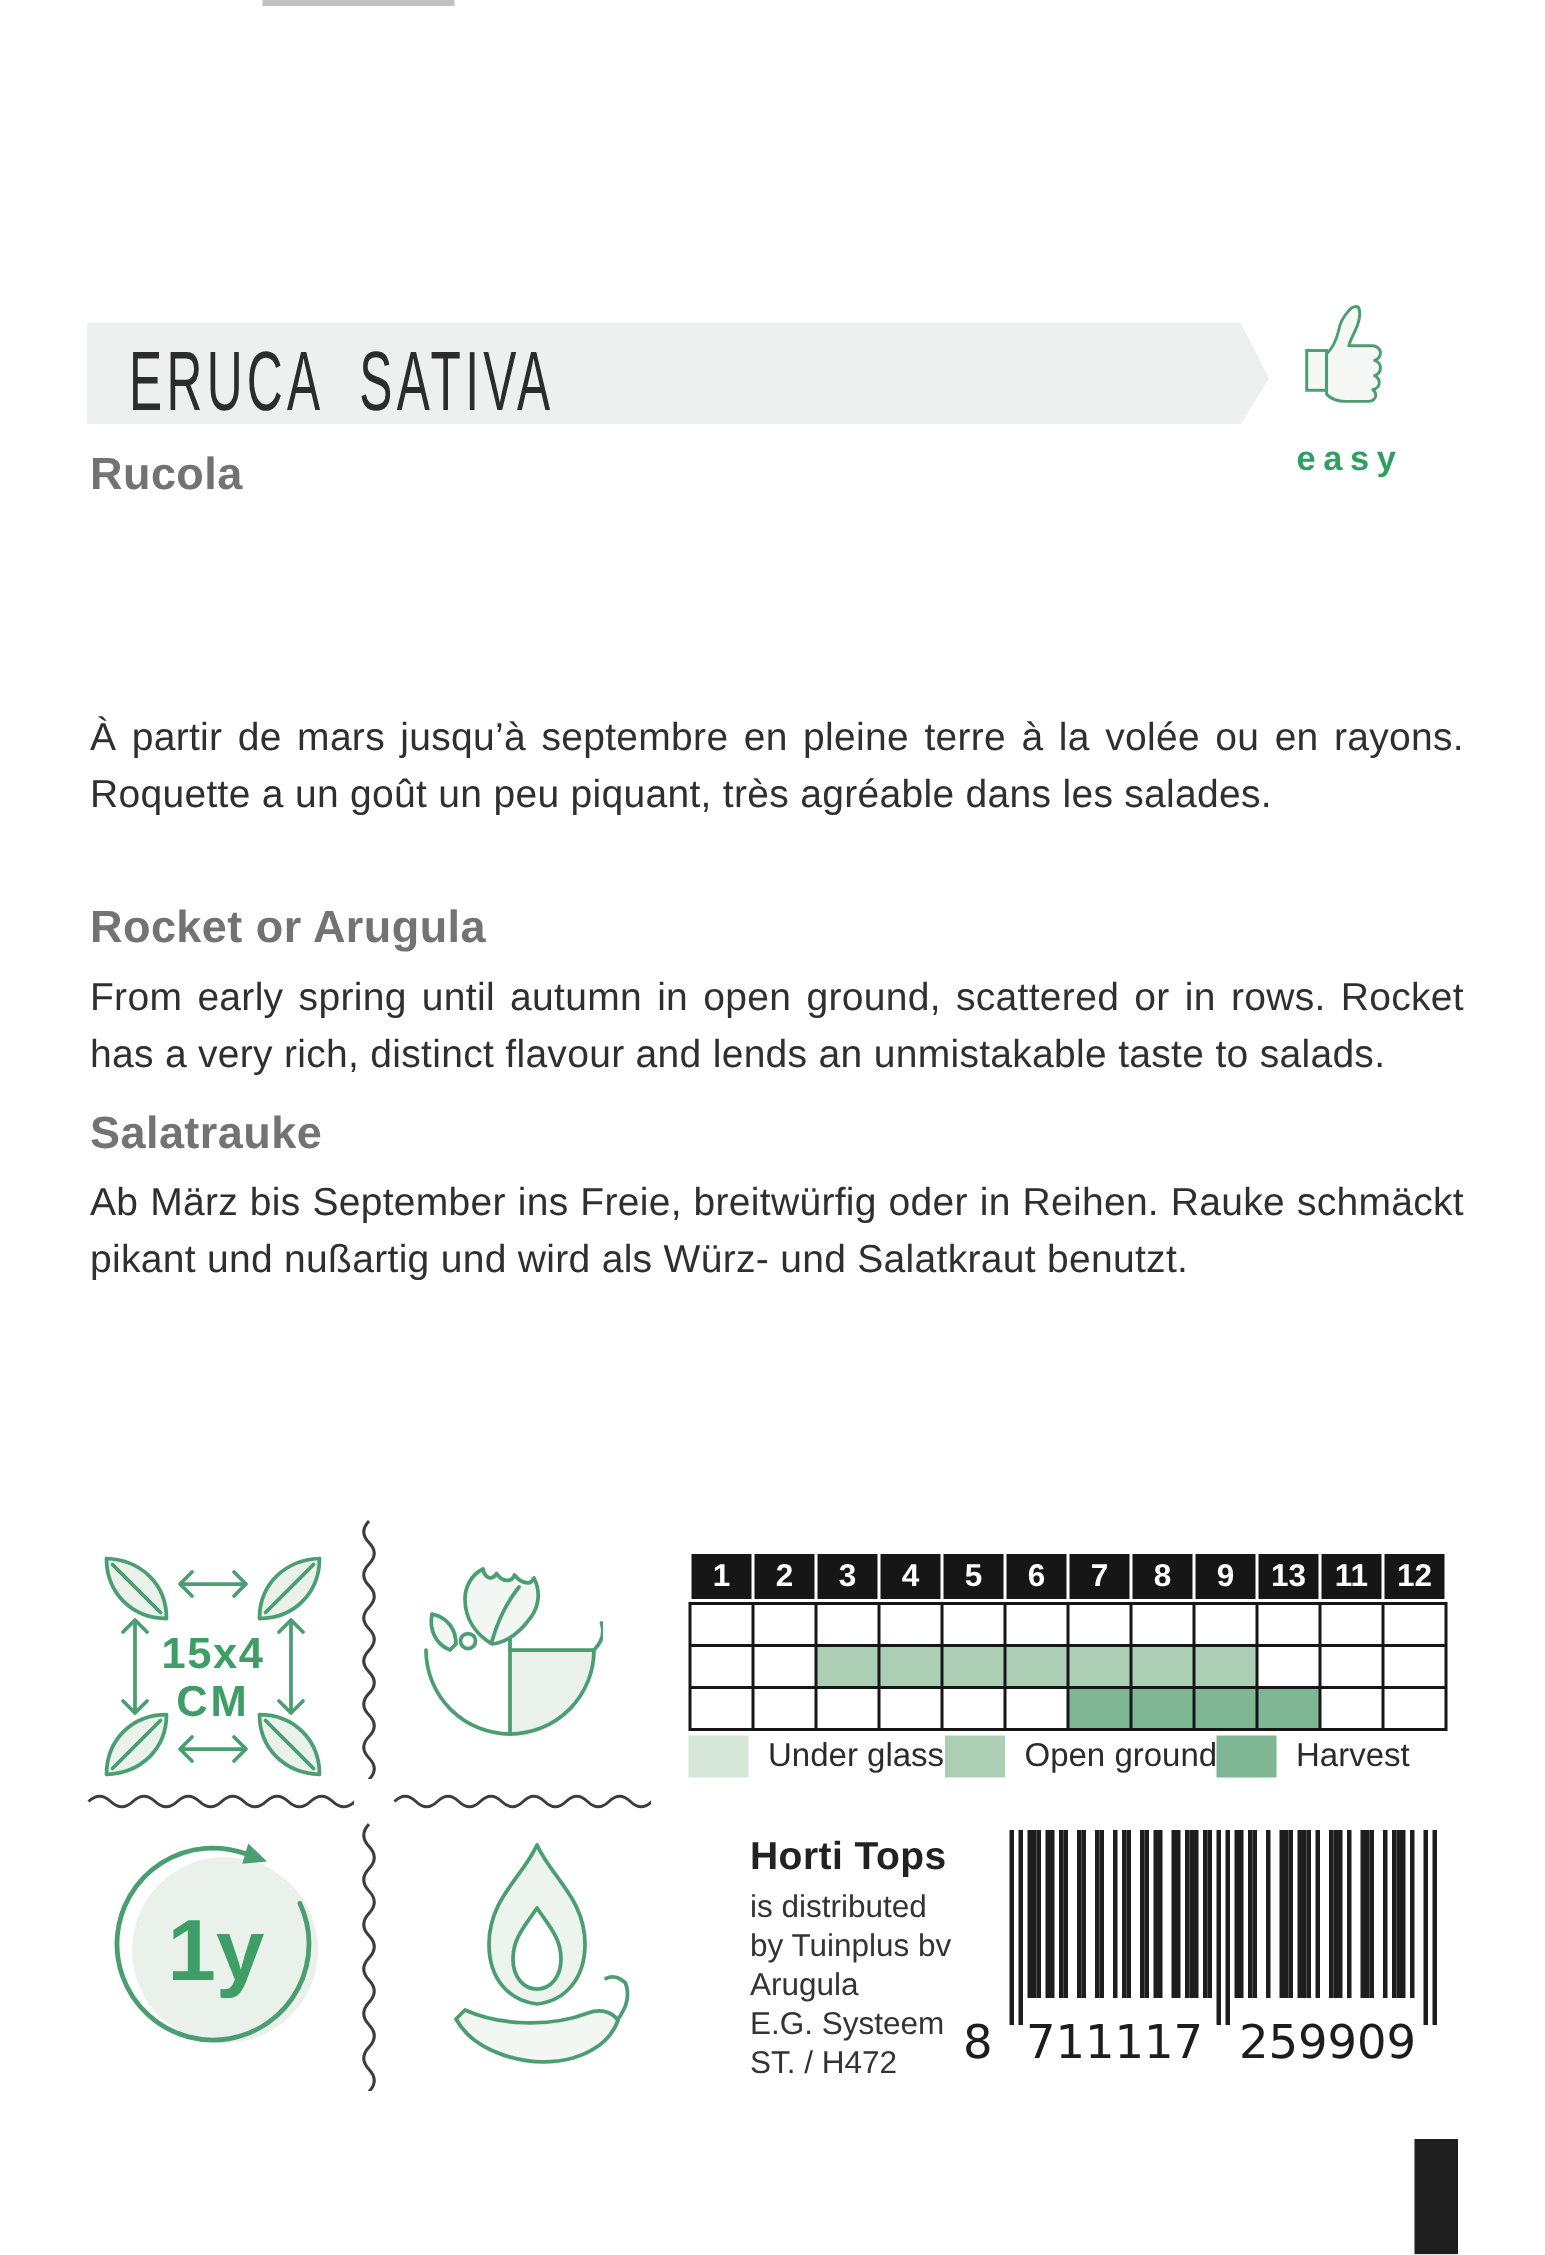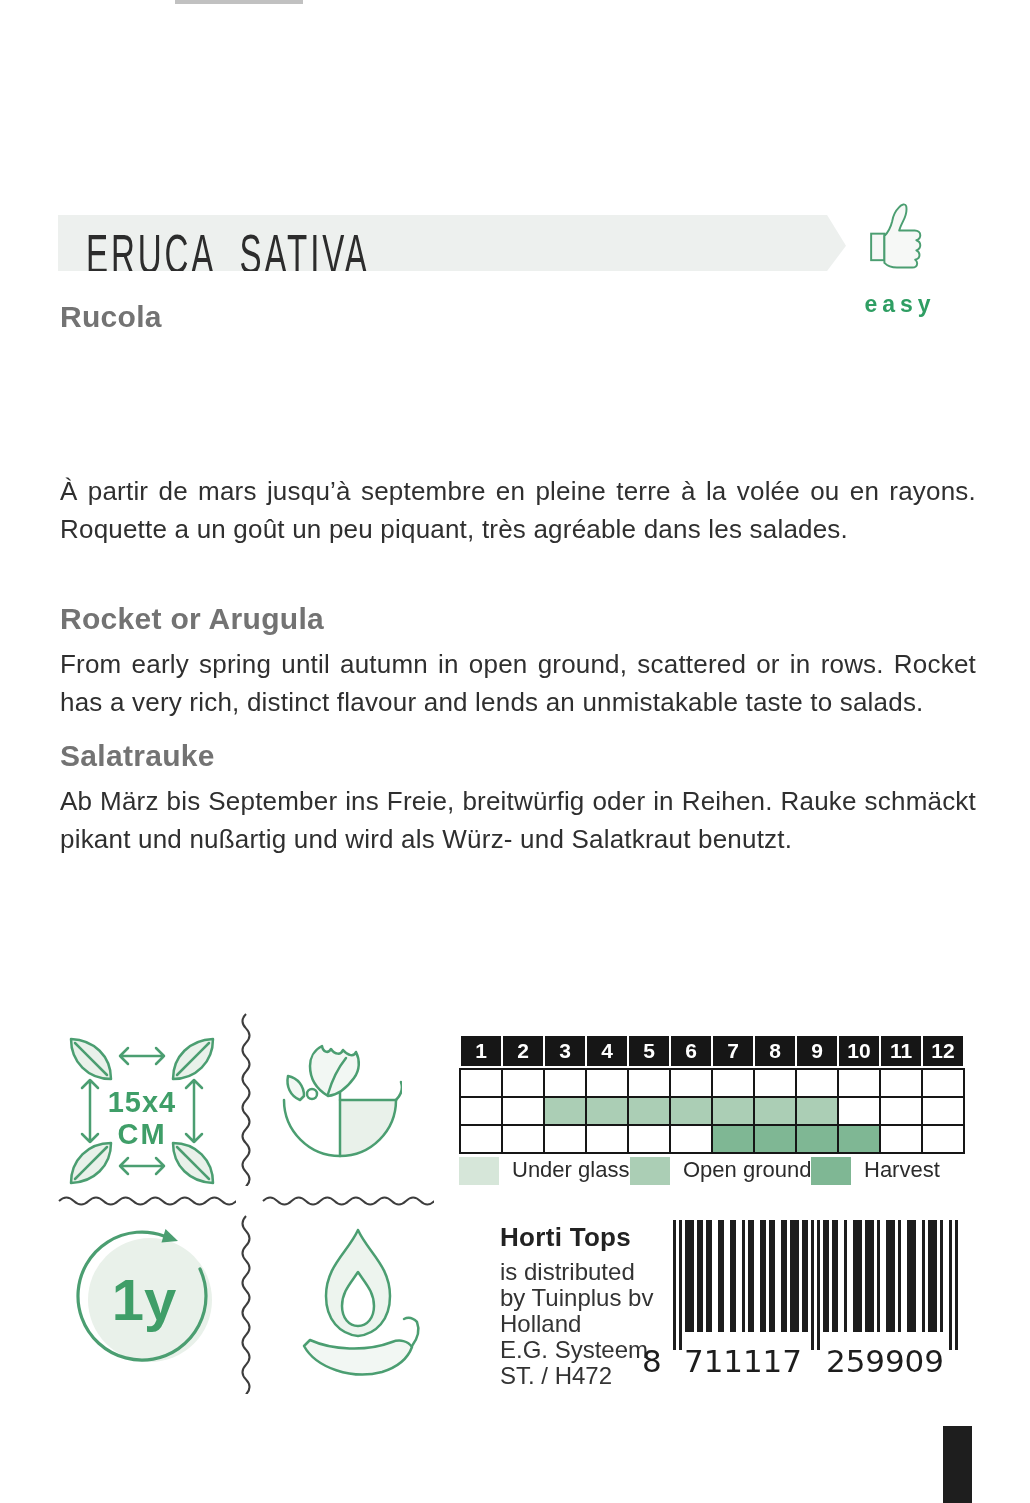--- a/index.html
+++ b/index.html
@@ -3,21 +3,21 @@
 <meta charset="utf-8">
 <title>Seed packet back</title>
 <style>
   html,body{margin:0;padding:0;background:#fff;}
   .page{position:relative;width:1030px;height:1503px;background:#ffffff;overflow:hidden;
         font-family:"Liberation Sans", sans-serif;}
 
   .top-strip{position:absolute;left:175px;top:0;width:128px;height:4px;background:#9f9f9f;opacity:.65;}
 
   
-  .banner{position:absolute;left:58px;top:215px;width:788px;height:56px;background:#edf0ee;
+  .banner{position:absolute;left:58px;top:215px;width:788px;height:68px;background:#edf0ee;
           clip-path:polygon(0 0,97.6% 0,100% 55%,97.6% 100%,0 100%);}
   .banner-title{position:absolute;left:28px;top:6px;font-size:46px;font-weight:400;color:#2c2c2c;
           letter-spacing:4px;word-spacing:18px;transform:scale(0.72,1.22);transform-origin:left top;white-space:nowrap;}
 
   
   .easy-badge{position:absolute;left:850px;top:197px;width:100px;text-align:center;}
   .easy-label{font-size:23px;font-weight:bold;color:#2f9e63;letter-spacing:5px;margin-top:12px;}
 
   
   .lang-section{position:absolute;left:60px;width:916px;}
@@ -43,21 +43,21 @@
   .legend-item{position:absolute;top:0;display:flex;height:30px;}
   .legend-item:nth-child(1){left:459px}
   .legend-item:nth-child(2){left:630px}
   .legend-item:nth-child(3){left:811px}
   .legend-swatch{width:40px;height:28px;display:inline-block;}
   .legend-label{font-size:22px;color:#2b2b2b;margin-left:13px;white-space:nowrap;}
 
   
   .distributor{position:absolute;left:500px;top:1222px;width:200px;}
   .dist-name{font-size:26px;font-weight:bold;color:#222;margin-bottom:6px;letter-spacing:.3px;}
-  .dist-line{font-size:24px;color:#333;line-height:26px;}
+  .dist-line{font-size:21px;color:#333;line-height:26px;}
 
   
   .barcode{position:absolute;left:638px;top:1220px;}
   .bc-text{font-family:"DejaVu Sans", sans-serif;font-size:31px;fill:#1d1d1d;}
 
   .corner-bar{position:absolute;left:943px;top:1426px;width:29px;height:77px;background:#1e1e1e;}
 
   .g-stroke{stroke:#4b9e71;stroke-width:2.5;fill:none;stroke-linecap:round;stroke-linejoin:round;}
   .g-fill{fill:#e9f1ea;}
   .g-text{font-family:"Liberation Sans", sans-serif;font-weight:bold;fill:#3f9e68;}
@@ -162,21 +162,21 @@
   <div class="cal-head">
       <div class="cal-month">1</div>
       <div class="cal-month">2</div>
       <div class="cal-month">3</div>
       <div class="cal-month">4</div>
       <div class="cal-month">5</div>
       <div class="cal-month">6</div>
       <div class="cal-month">7</div>
       <div class="cal-month">8</div>
       <div class="cal-month">9</div>
-      <div class="cal-month">10</div>
+      <div class="cal-month">13</div>
       <div class="cal-month">11</div>
       <div class="cal-month">12</div>
     </div>
   <div class="cal-grid">
       <div class="cal-cell"></div>
       <div class="cal-cell"></div>
       <div class="cal-cell"></div>
       <div class="cal-cell"></div>
       <div class="cal-cell"></div>
       <div class="cal-cell"></div>
@@ -224,21 +224,21 @@
         <span class="legend-swatch" style="background: rgb(127, 183, 148);"></span>
         <span class="legend-label">Harvest</span>
       </div>
     </div>
 
   <div class="distributor">
     <div class="dist-name">Horti Tops</div>
     <div>
         <div class="dist-line">is distributed</div>
         <div class="dist-line">by Tuinplus bv</div>
-        <div class="dist-line">Holland</div>
+        <div class="dist-line">Arugula</div>
         <div class="dist-line">E.G. Systeem</div>
         <div class="dist-line">ST. / H472</div>
       </div>
   </div>
 
   <div class="barcode">
     <svg width="322" height="156" viewBox="0 0 322 156">
       <g>
           <rect x="35" y="0" width="3" height="130" fill="#1d1d1d"></rect>
           <rect x="41" y="0" width="3" height="130" fill="#1d1d1d"></rect>

